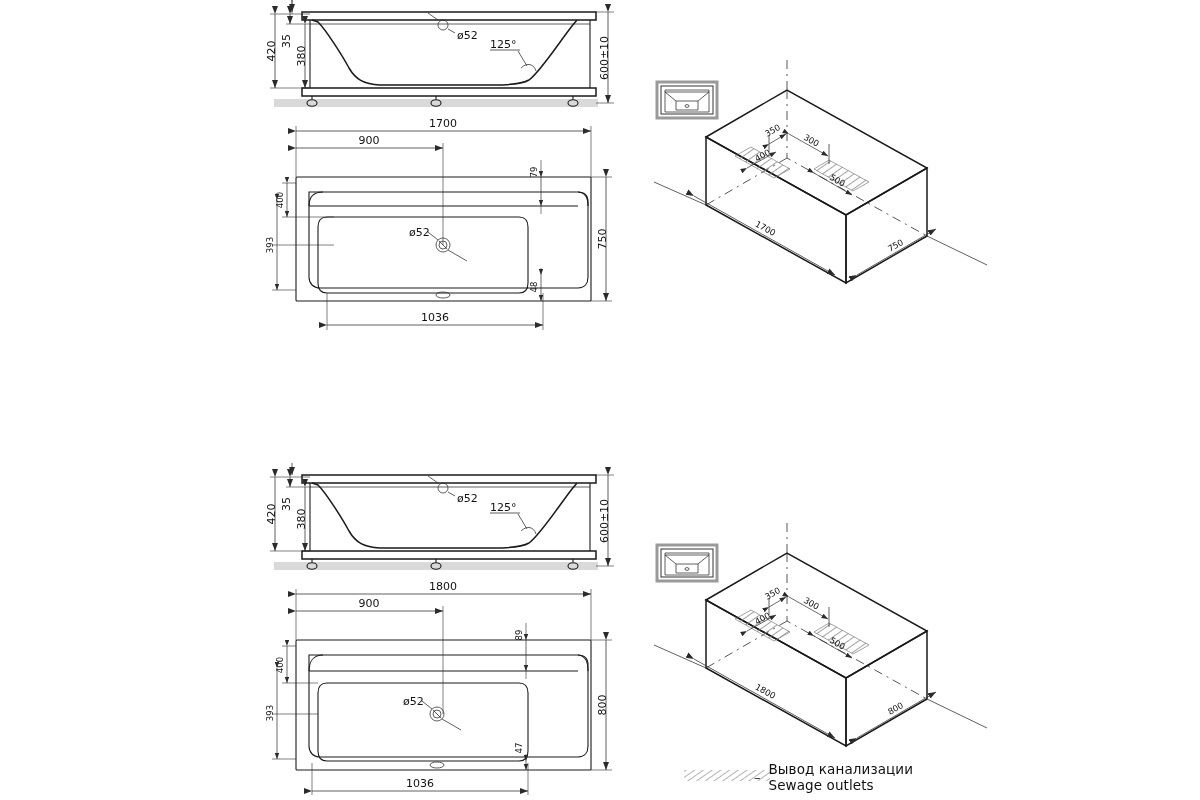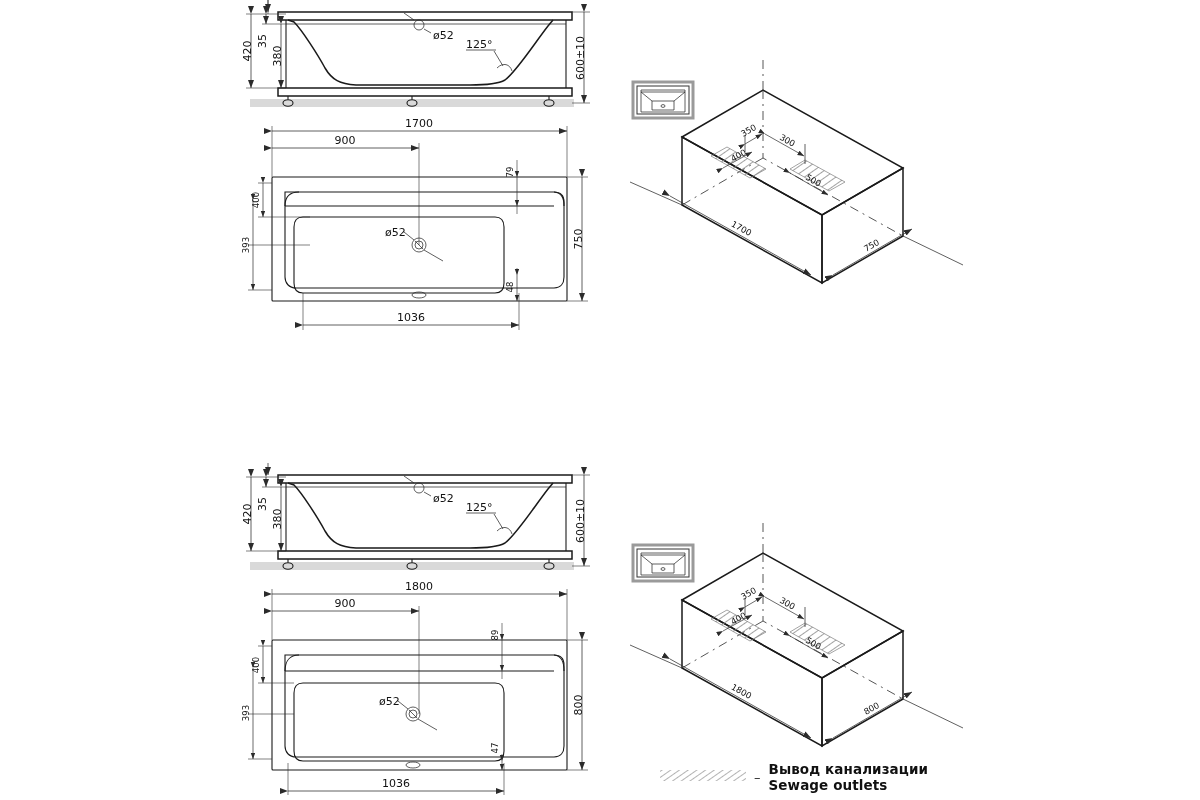--- a/index.html
+++ b/index.html
@@ -1,24 +1,24 @@
 <!DOCTYPE html>
 <html><head>
 <meta charset="utf-8">
 <style>
   html,body{margin:0;padding:0;background:#ffffff;}
   body{width:1200px;height:800px;position:relative;overflow:hidden;
        font-family:"DejaVu Sans","Liberation Sans",sans-serif;color:#1a1a1a;}
-  .stage{position:absolute;inset:0;}
+  .stage{position:absolute;inset:0;padding-left:24px;}
   svg{display:block;}
   .legend{position:absolute;left:660px;top:762px;display:flex;align-items:center;gap:7px;}
   .legend-swatch{width:86px;height:11px;}
   .legend-dash{font-size:13px;color:#222;line-height:1;padding:0 1px;}
   .legend-text{font-size:13.5px;line-height:1.18;color:#111;letter-spacing:.1px;white-space:nowrap;}
-  .legend-text div{display:block;font-weight:bold;}
+  .legend-text div{display:block;}
 </style>
 </head>
 <body>
 
 <div class="stage">
 <svg width="1200" height="800" viewBox="0 0 1200 800">
   <defs>
     <marker id="ar" markerWidth="9" markerHeight="9" refX="8" refY="3" orient="auto" markerUnits="userSpaceOnUse">
       <path d="M0,0 L8,3 L0,6 z" fill="#2b2b2b"></path>
     </marker>

